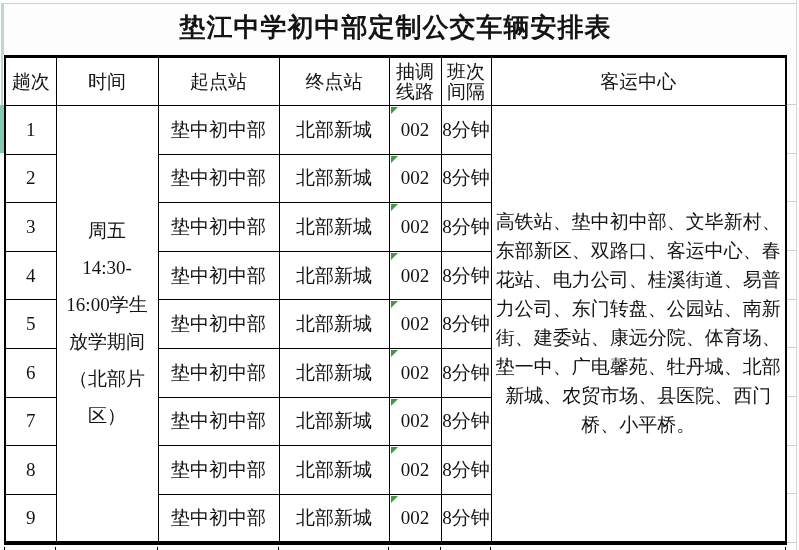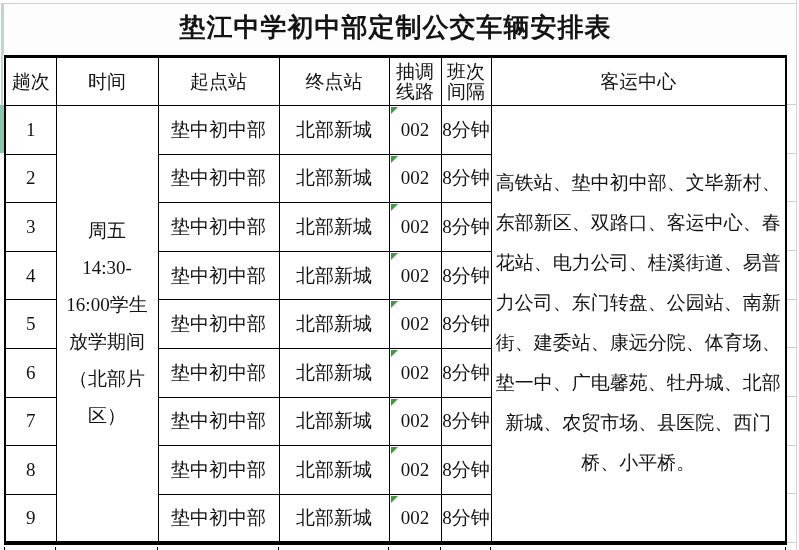--- a/index.html
+++ b/index.html
@@ -30,21 +30,21 @@
   table.sched td,table.sched th{
     border:1px solid #000;padding:0;text-align:center;vertical-align:middle;
     font-size:19px;font-weight:normal;overflow:hidden;
   }
   tr.hdr{height:49px;}
   tr.r{height:48.6px;}
   th.two-line{white-space:pre-line;line-height:20px;margin-left:29px;}
   td.time-cell{white-space:pre-line;line-height:37px;}
   td.via-cell{
     text-align:justify;text-justify:inter-character;
-    padding:0 6px;line-height:40px;vertical-align:middle;
+    padding:0 6px;line-height:29px;vertical-align:middle;
   }
   td.line-cell{position:relative;}
   .tri{
     position:absolute;top:1px;left:1px;width:0;height:0;
     border-top:7px solid #3d9b40;border-right:7px solid transparent;
   }
   
   .accent-strip{position:absolute;left:0;top:105px;width:4px;height:48px;background:#85c7af;}
   .accent-strip-faint{position:absolute;left:1px;top:3px;width:2px;height:102px;background:#b9d9cd;}
   

